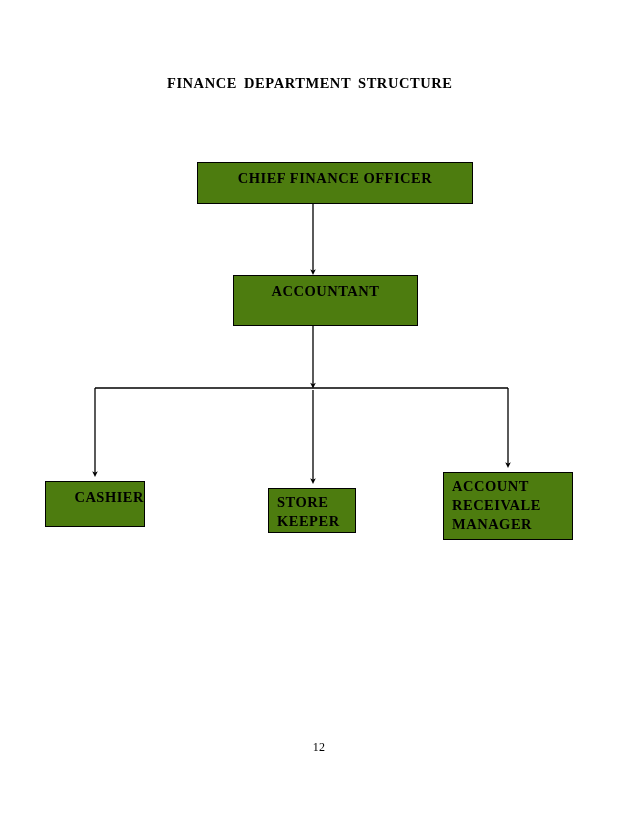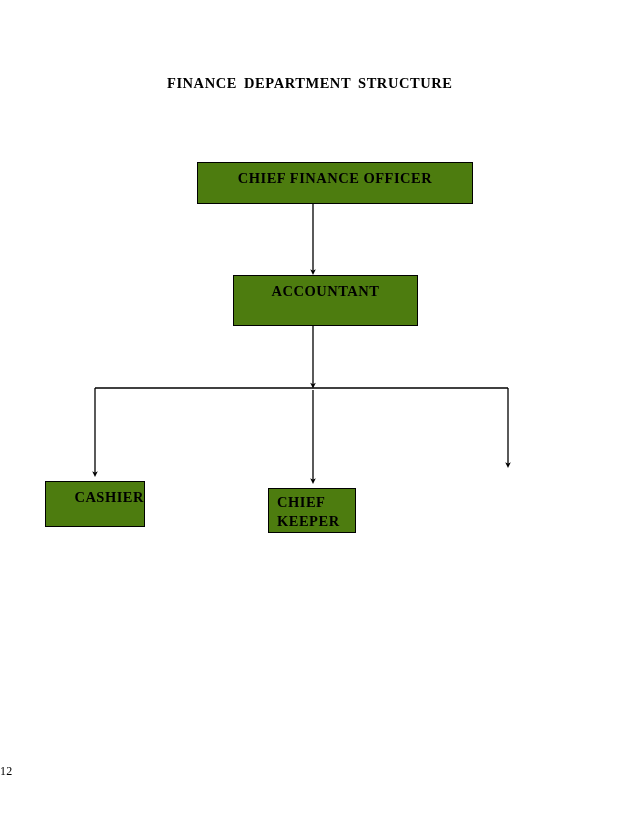--- a/index.html
+++ b/index.html
@@ -109,23 +109,23 @@
     top: 0;
     width: 638px;
     height: 826px;
     pointer-events: none;
   }
 
   
   .page-number {
     position: absolute;
     left: 0px;
-    top: 764px;
+    top: 740px;
     width: 638px;
-    text-align: left;
+    text-align: center;
     font-size: 12px;
     font-weight: normal;
     letter-spacing: 0.3px;
   }
 </style>
 </head>
 <body>
 
 <div class="page">
 
@@ -157,20 +157,25 @@
 
   <div class="node-box" id="box-accountant">
     <span class="node-label">ACCOUNTANT</span>
   </div>
 
   <div class="node-box" id="box-cashier">
     <span class="node-label">CASHIER</span>
   </div>
 
   <div class="node-box" id="box-store-keeper">
-    <span class="node-label">CHIEF
+    <span class="node-label">STORE
 KEEPER</span>
   </div>
 
+  <div class="node-box" id="box-ar-manager">
+    <span class="node-label">ACCOUNT
+RECEIVALE
+MANAGER</span>
+  </div>
 
   <div class="page-number">12</div>
 
 </div>
 
 </body></html>

